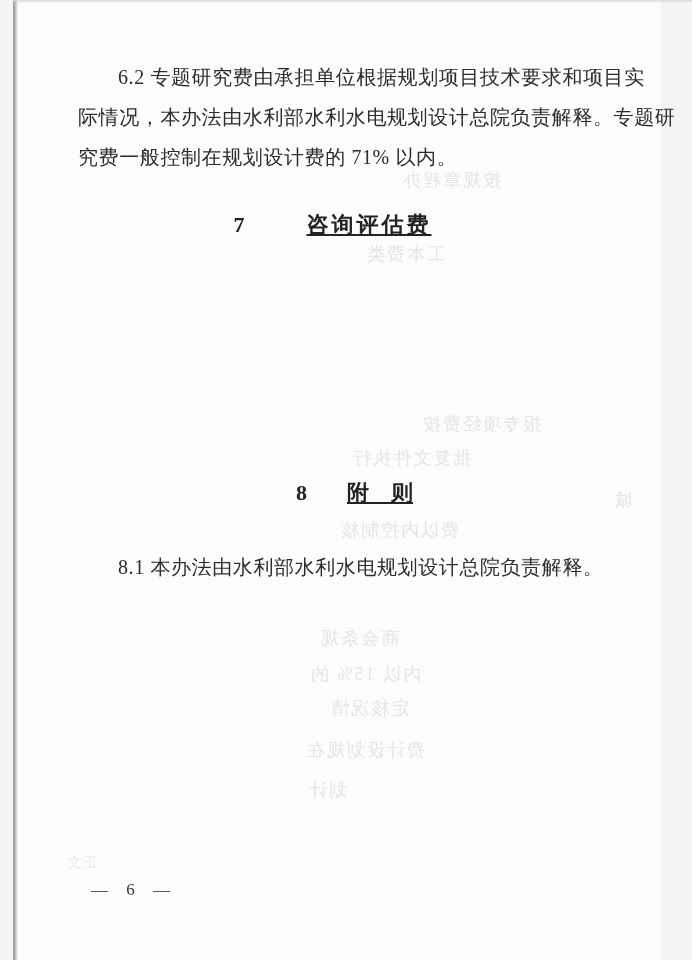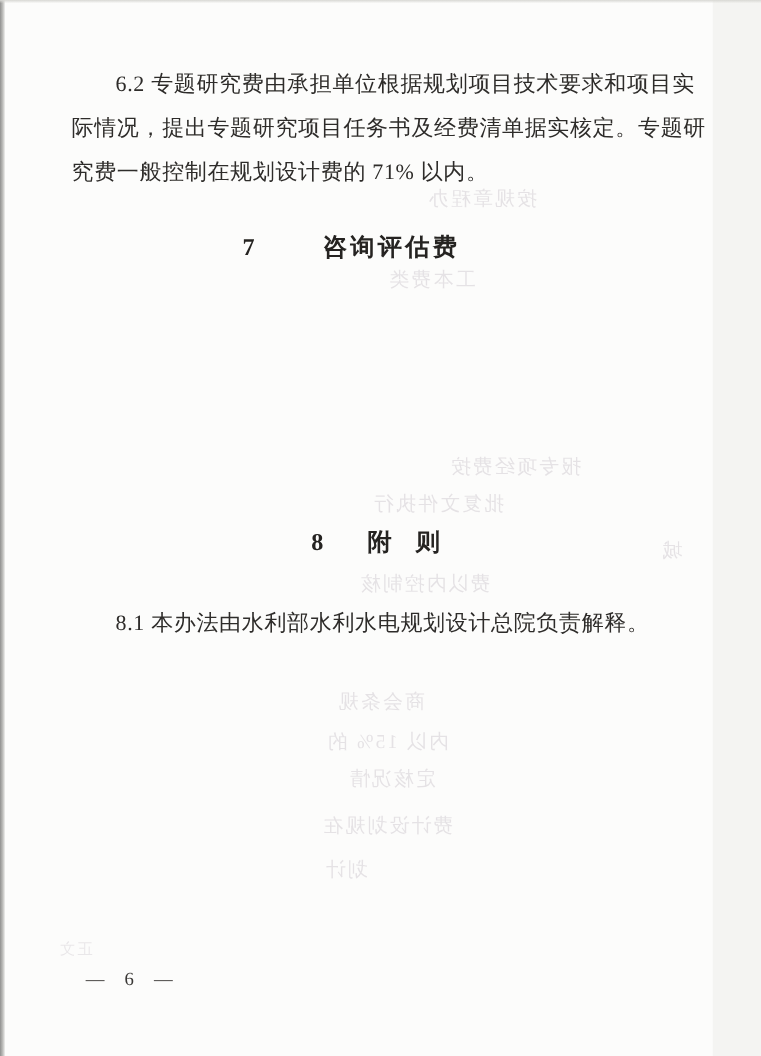--- a/index.html
+++ b/index.html
@@ -3,21 +3,21 @@
 <meta charset="utf-8">
 <style>
   html,body{margin:0;padding:0;}
   body{
     width:692px;height:960px;
     background:#f4f4f2;
     font-family:"Liberation Serif","DejaVu Serif",serif;
     position:relative;overflow:hidden;
   }
   .page{
-    position:absolute;left:0;top:0;width:648px;height:960px;
+    position:absolute;left:13px;top:0;width:648px;height:960px;
     background:#fcfcfb;
   }
   
   .edge-left{
     position:absolute;left:0;top:0;width:5px;height:960px;
     background:linear-gradient(to right,#7d7d7c 0%,#b9b9b6 55%,rgba(250,250,248,0) 100%);
     opacity:.85;
   }
   .edge-top{
     position:absolute;left:0;top:0;width:692px;height:3px;
@@ -30,21 +30,21 @@
   .line{
     height:40px;line-height:40px;white-space:nowrap;
   }
   .line.first{text-indent:40px;}
   .heading{
     position:absolute;left:65px;width:565px;margin:0;
     display:flex;justify-content:center;align-items:baseline;
     font-size:22px;font-weight:bold;color:#252321;line-height:30px;
   }
   .heading .hnum{letter-spacing:0;}
-  .heading .htitle{letter-spacing:3px;}
+  .heading .htitle{letter-spacing:3px;text-decoration:underline;}
   .h7{transform:translateX(-28px);}
   .h7 .hnum{margin-right:62px;}
   .h8{transform:translateX(-6px);}
   .h8 .hnum{margin-right:24px;}
   .h8 .htitle{letter-spacing:0;margin-left:16px;}
   .footer{
     position:absolute;left:78px;top:880px;
     font-size:17px;color:#3a3836;letter-spacing:7px;white-space:nowrap;
   }
   
@@ -61,21 +61,21 @@
 </head>
 <body>
 
 <div class="page">
 
   <div class="edge-left"></div>
   <div class="edge-top"></div>
 
   <div class="para" style="top:57px">
     <div class="line first">6.2 专题研究费由承担单位根据规划项目技术要求和项目实</div>
-    <div class="line">际情况，提出专题研究项目任务书及经费清单据实核定。专题研</div>
+    <div class="line">际情况，本办法由水利部水利水电规划设计总院负责解释。专题研</div>
     <div class="line">究费一般控制在规划设计费的 71% 以内。</div>
   </div>
 
   <h2 class="heading h7" style="top:210px">
     <span class="hnum">7</span>
     <span class="htitle">咨询评估费</span>
   </h2>
 
 
 

